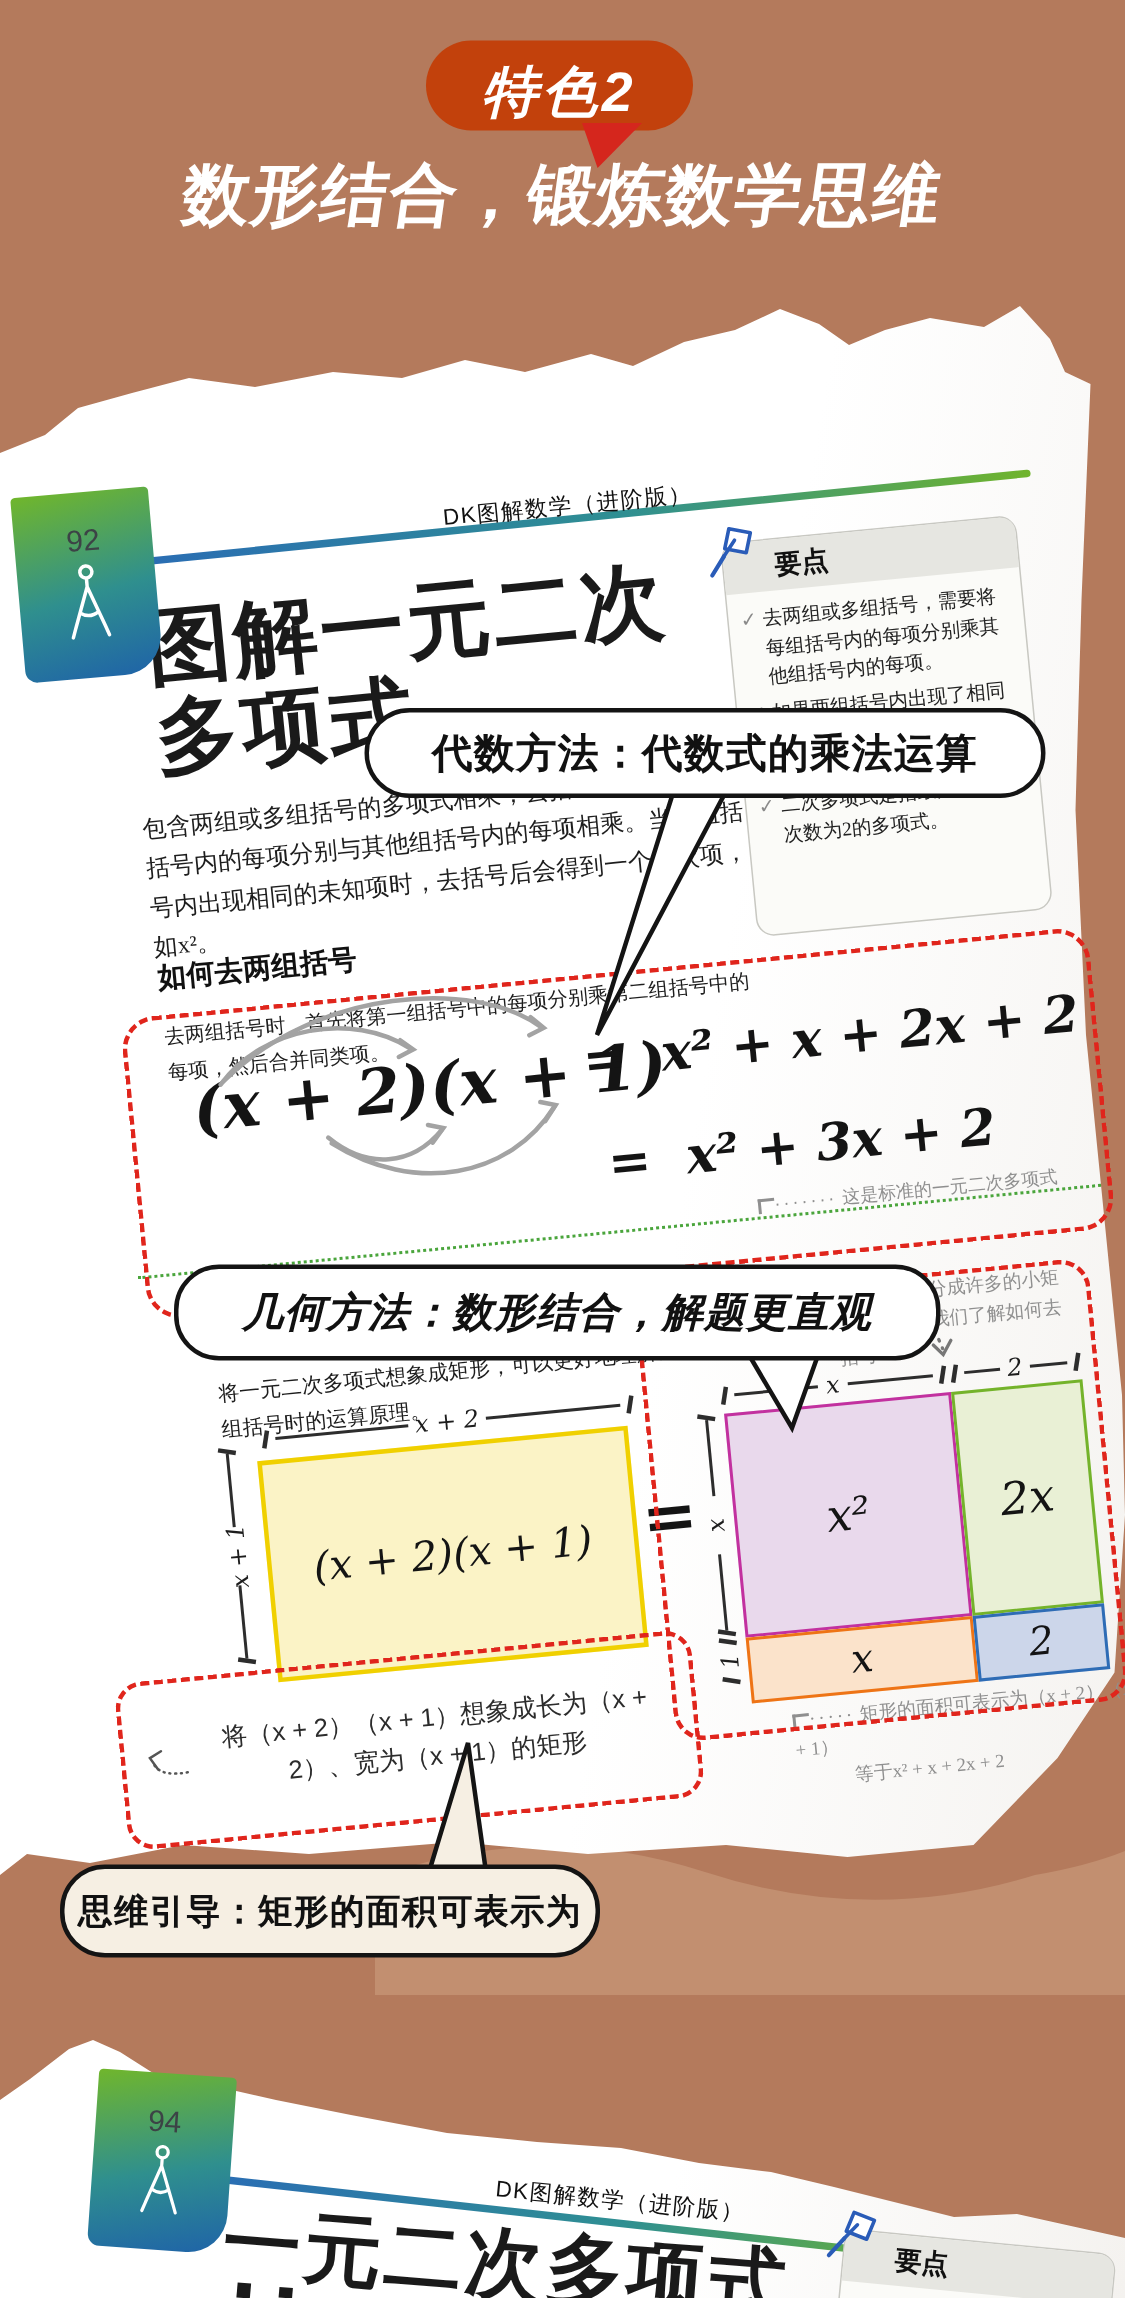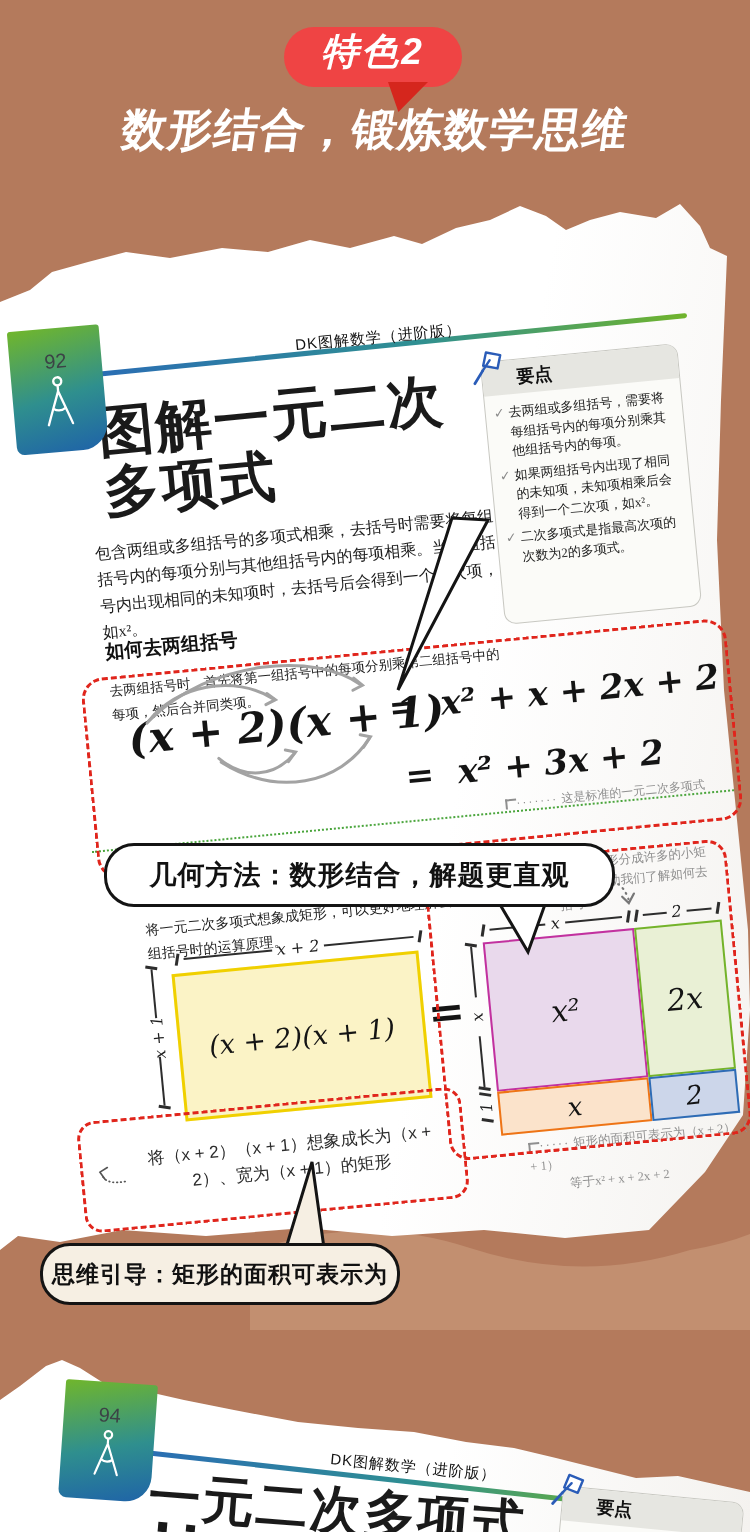--- a/index.html
+++ b/index.html
@@ -1,21 +1,21 @@
 <!DOCTYPE html>
 <html><head>
 <meta charset="utf-8">
 <style>
   html,body{margin:0;padding:0;background:#8a5a42;}
   .stage{position:relative;width:750px;height:1532px;margin:0 auto;overflow:hidden;
          background:#b47a5c;font-family:"Liberation Sans",sans-serif;}
   .abs{position:absolute;}
   
-  .badge{left:284px;top:27px;width:178px;height:60px;background:#ef4444;border-radius:32px;
-         display:flex;align-items:flex-start;justify-content:center;color:#fff;
+  .badge{left:284px;top:27px;width:178px;height:60px;background:#c2410c;border-radius:32px;
+         display:flex;align-items:flex-end;justify-content:center;color:#fff;
          font-size:37px;font-weight:bold;font-style:italic;letter-spacing:3px;z-index:50;}
   .badge-tail{left:388px;top:82px;width:40px;height:30px;background:#d5261d;
          clip-path:polygon(0 0,100% 0,26% 100%);z-index:50;}
   .headline{left:0;top:100px;width:750px;text-align:center;color:#fff;font-size:45px;
          font-weight:bold;letter-spacing:1px;transform:skewX(-8deg);z-index:50;}
   
   .page{background:linear-gradient(100deg,#ffffff 60%,#f4f2ef);z-index:2;}
   .page1{left:0;top:0;width:750px;height:1370px;
     clip-path:polygon(0px 302px,30px 290px,52px 272px,88px 262px,126px 252px,170px 258px,222px 248px,268px 252px,310px 240px,350px 248px,394px 236px,422px 244px,456px 228px,490px 220px,520px 206px,546px 216px,566px 230px,590px 220px,620px 212px,656px 218px,680px 204px,700px 226px,710px 248px,727px 256px,721px 400px,717px 540px,724px 690px,737px 820px,748px 930px,750px 1010px,743px 1115px,705px 1172px,649px 1230px,565px 1238px,484px 1230px,392px 1236px,304px 1228px,206px 1236px,122px 1230px,60px 1242px,18px 1236px,0px 1250px);}
   .page2{left:0;top:1340px;width:750px;height:192px;
@@ -256,21 +256,22 @@
     </svg>
     <div class="hinttext">将（x + 2）（x + 1）想象成长为（x + 2）、宽为（x + 1）的矩形</div>
   </div>
 
   <svg class="abs tails" width="750" height="1532">
     <polygon points="452,518 488,520 398,690" fill="#fff" stroke="#141414" stroke-width="3"></polygon>
     <polygon points="495,896 548,896 528,952" fill="#fff" stroke="#141414" stroke-width="3"></polygon>
     <polygon points="286,1248 324,1248 312,1162" fill="#f6efe3" stroke="#141414" stroke-width="3"></polygon>
   </svg>
 
-  <div class="abs bubble" style="left:104px;top:843px;width:505px;height:58px;font-size:27px;">几何方法：数形结合，解题更直观</div>
+  <div class="abs bubble" style="left:243px;top:472px;width:448px;height:54px;font-size:27px;">代数方法：代数式的乘法运算</div>
+  <div class="abs bubble" style="left:116px;top:843px;width:505px;height:58px;font-size:27px;font-style:italic;">几何方法：数形结合，解题更直观</div>
   <div class="abs bubble" style="left:40px;top:1243px;width:354px;height:56px;font-size:23px;background:#f6efe3;">思维引导：矩形的面积可表示为</div>
 
   <div class="abs tab tab2">
     <span class="pnum">94</span>
     <svg width="34" height="48" viewBox="0 0 40 58" fill="none" stroke="#fff" stroke-width="2.6" stroke-linecap="round">
       <circle cx="20" cy="7" r="4.5"></circle>
       <path d="M20 12 L20 18 M20 18 L9 48 M20 18 L31 48 M13 37 Q20 42 27 37 M9 48 L6.5 55 M31 48 L33.5 55"></path>
     </svg>
   </div>
   <div class="abs gline" style="left:135px;top:1449px;width:512px;transform:rotate(6.3deg);transform-origin:left center;"></div>

